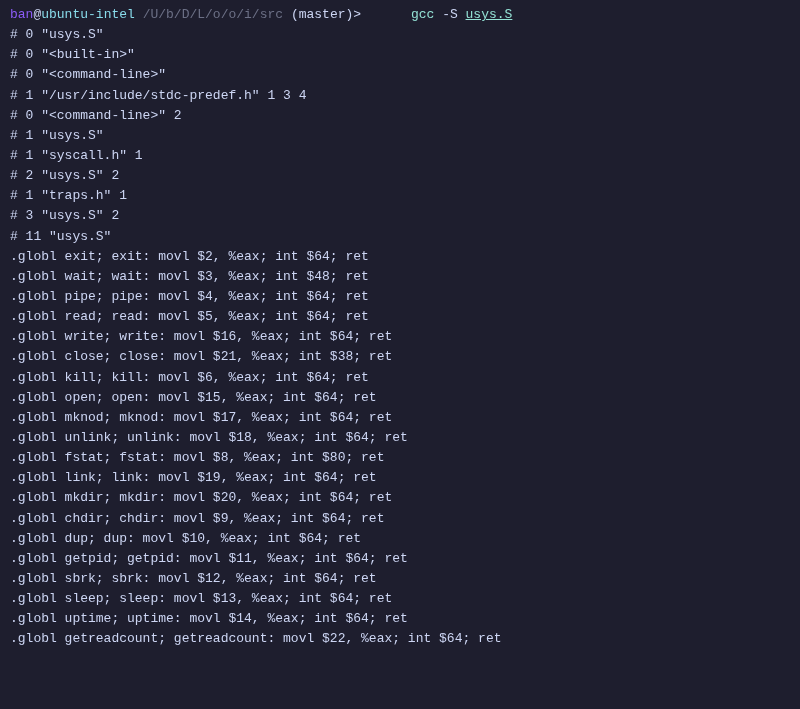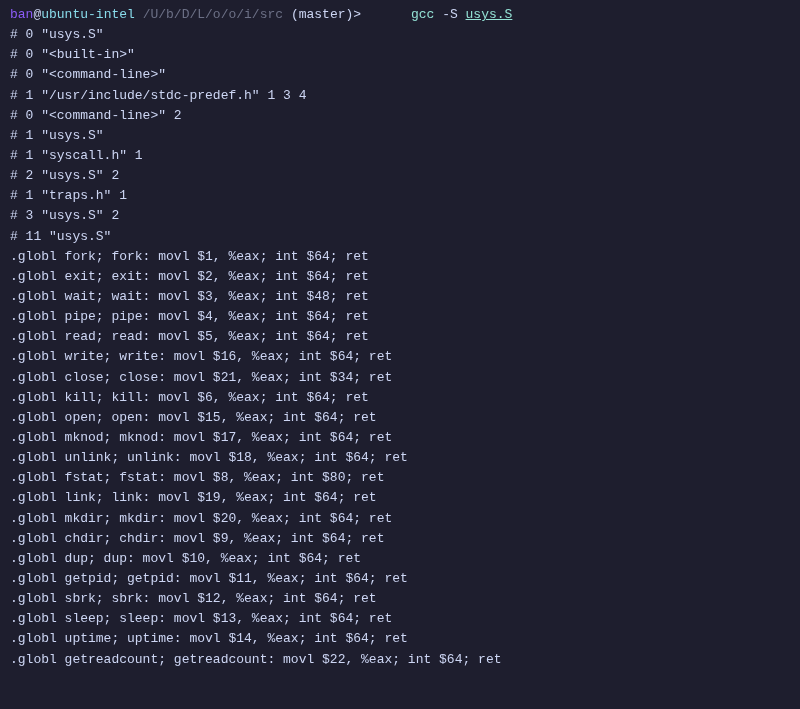--- a/index.html
+++ b/index.html
@@ -66,27 +66,26 @@
       <div class="output-line"># 0 "&lt;built-in&gt;"</div>
       <div class="output-line"># 0 "&lt;command-line&gt;"</div>
       <div class="output-line"># 1 "/usr/include/stdc-predef.h" 1 3 4</div>
       <div class="output-line"># 0 "&lt;command-line&gt;" 2</div>
       <div class="output-line"># 1 "usys.S"</div>
       <div class="output-line"># 1 "syscall.h" 1</div>
       <div class="output-line"># 2 "usys.S" 2</div>
       <div class="output-line"># 1 "traps.h" 1</div>
       <div class="output-line"># 3 "usys.S" 2</div>
       <div class="output-line"># 11 "usys.S"</div>
-      <div class="output-line">.globl fork; fork: movl $1, %eax; int $64; ret</div>
       <div class="output-line">.globl exit; exit: movl $2, %eax; int $64; ret</div>
       <div class="output-line">.globl wait; wait: movl $3, %eax; int $48; ret</div>
       <div class="output-line">.globl pipe; pipe: movl $4, %eax; int $64; ret</div>
       <div class="output-line">.globl read; read: movl $5, %eax; int $64; ret</div>
       <div class="output-line">.globl write; write: movl $16, %eax; int $64; ret</div>
-      <div class="output-line">.globl close; close: movl $21, %eax; int $34; ret</div>
+      <div class="output-line">.globl close; close: movl $21, %eax; int $38; ret</div>
       <div class="output-line">.globl kill; kill: movl $6, %eax; int $64; ret</div>
       <div class="output-line">.globl open; open: movl $15, %eax; int $64; ret</div>
       <div class="output-line">.globl mknod; mknod: movl $17, %eax; int $64; ret</div>
       <div class="output-line">.globl unlink; unlink: movl $18, %eax; int $64; ret</div>
       <div class="output-line">.globl fstat; fstat: movl $8, %eax; int $80; ret</div>
       <div class="output-line">.globl link; link: movl $19, %eax; int $64; ret</div>
       <div class="output-line">.globl mkdir; mkdir: movl $20, %eax; int $64; ret</div>
       <div class="output-line">.globl chdir; chdir: movl $9, %eax; int $64; ret</div>
       <div class="output-line">.globl dup; dup: movl $10, %eax; int $64; ret</div>
       <div class="output-line">.globl getpid; getpid: movl $11, %eax; int $64; ret</div>

